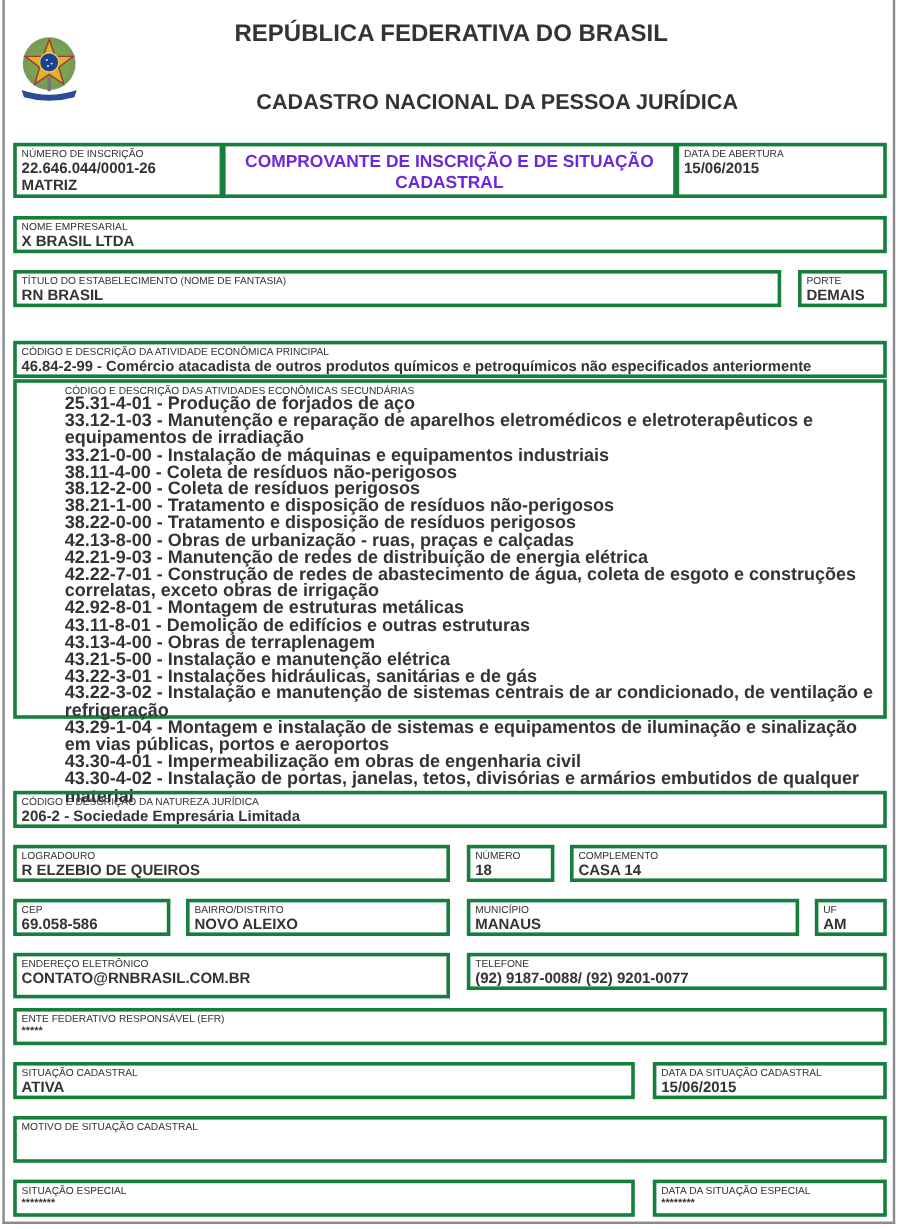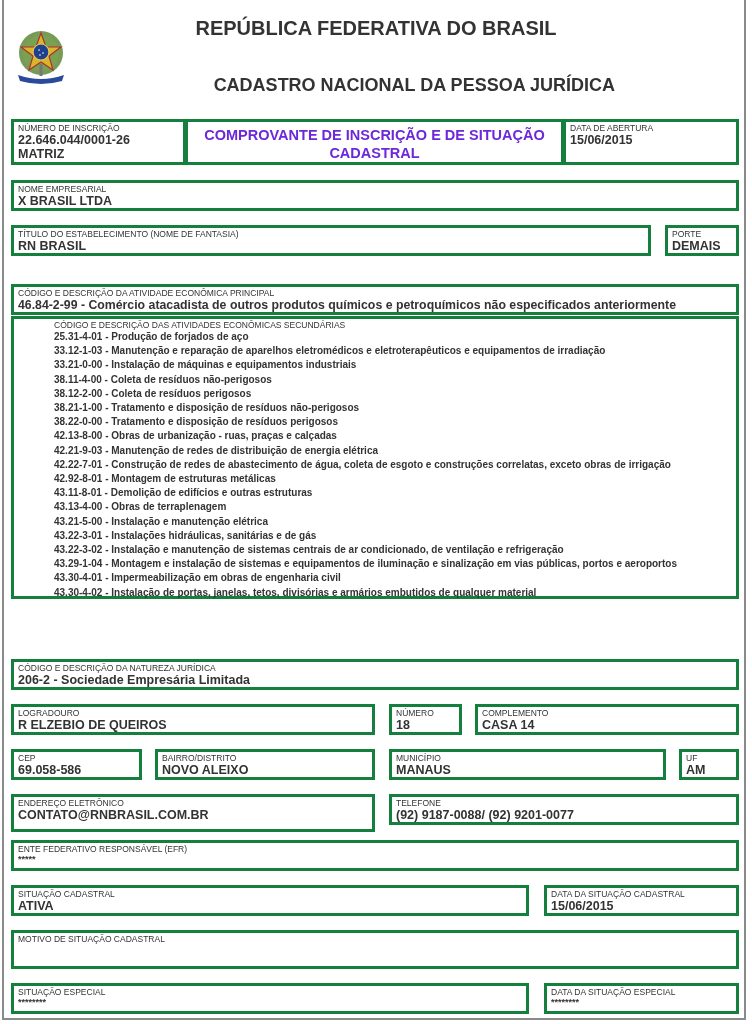--- a/index.html
+++ b/index.html
@@ -10,21 +10,21 @@
   .h1 { position:absolute; left:0; width:752px; text-align:center; font-weight:bold;
         font-size:20px; color:#333; }
   .h2 { position:absolute; left:0; width:615px; text-align:right; font-weight:bold;
         font-size:18px; color:#333; }
   .box { position:absolute; border:3px solid #15803d; box-sizing:border-box; padding:1px 4px 0 4px; }
   .lbl { font-size:8.5px; line-height:10px; color:#333; text-transform:uppercase; white-space:nowrap; }
   .val { font-size:12.5px; font-weight:bold; line-height:14px; color:#333; white-space:nowrap; }
   .val.small { font-size:9px; line-height:10px; }
   .center-title { font-size:14.5px; font-weight:bold; text-align:center; line-height:18px; color:#6d28d9;
                   padding-top:4px; }
-  .act { font-size:10px; font-weight:bold; line-height:14.2px; color:#333; }
+  .act { font-size:15px; font-weight:bold; line-height:14.2px; color:#333; }
   .emblem { position:absolute; left:14px; top:27px; width:54px; height:62px; }
 </style>
 </head>
 <body>
 
 <div class="frame"></div>
 
 <svg class="emblem" viewBox="0 0 54 62">
   <circle cx="27" cy="26" r="22" fill="#5f8a3a" opacity="0.85"></circle>
   <circle cx="27" cy="26" r="18" fill="#7da34c" opacity="0.6"></circle>

